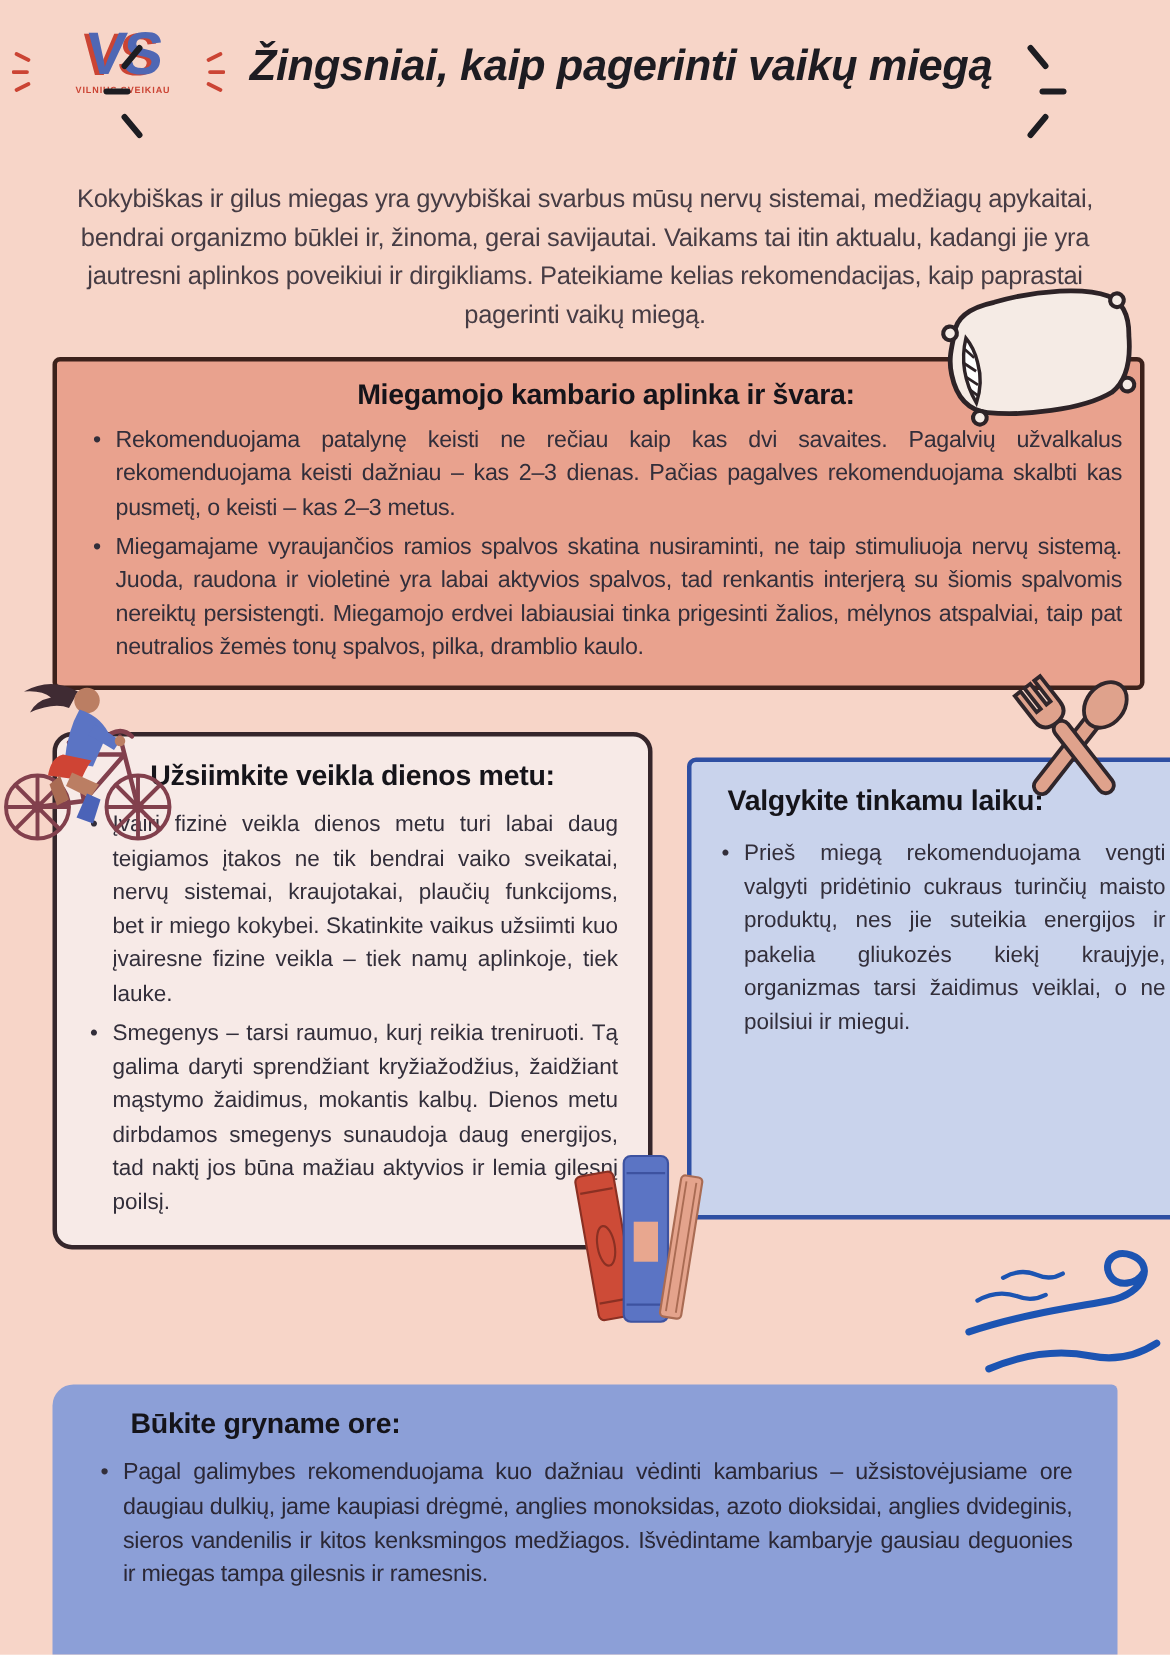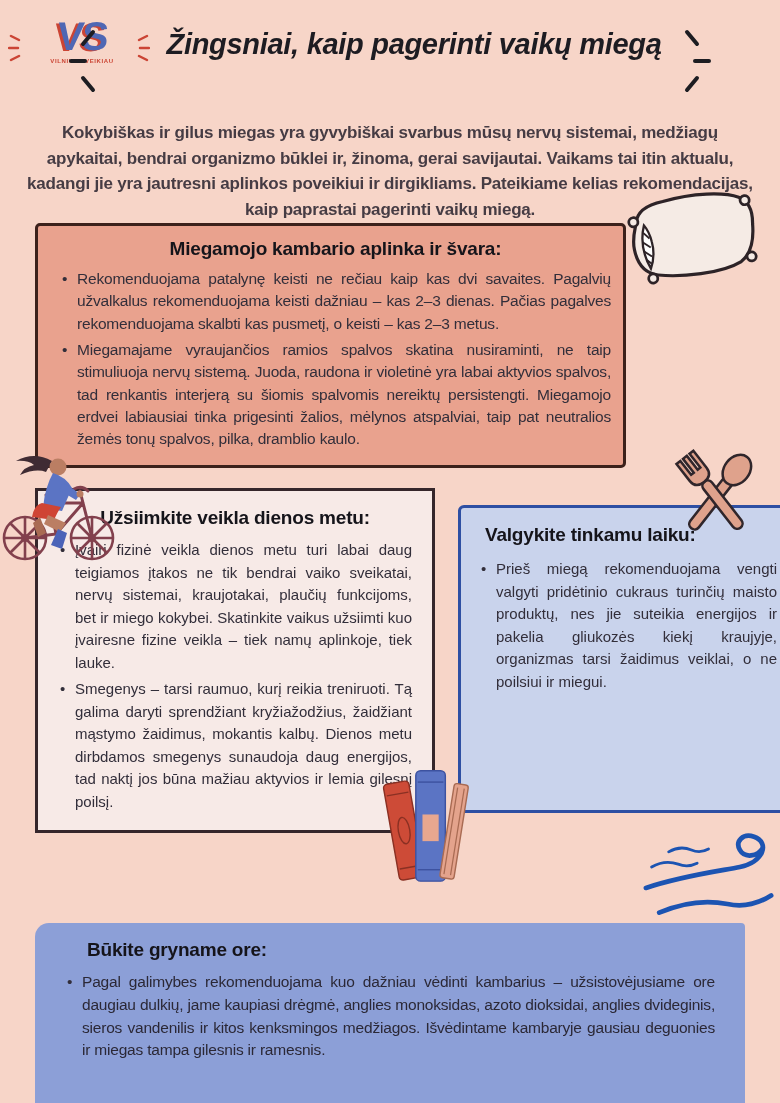--- a/index.html
+++ b/index.html
@@ -28,41 +28,40 @@
     margin:0 18px 0 66px;
     font-size:29px;font-weight:600;color:#1d1c22;letter-spacing:-.3px;
     white-space:nowrap;
   }
   .deco{flex:0 0 auto;}
   
   .intro{
     position:absolute;left:25px;right:25px;top:120px;margin:0;
     font-size:17px;line-height:1.5;text-align:center;color:#463c44;
     letter-spacing:-.2px;
-    font-weight:bold;
   }
   
   .card{position:absolute;box-sizing:border-box;}
   .card h2{margin:0 0 8px 0;font-size:19px;color:#15141a;letter-spacing:-.2px;}
   .card ul{margin:0;padding:0;list-style:none;}
   .card li{
     position:relative;padding-left:17px;margin-bottom:4px;
     text-align:justify;color:#322e3a;
   }
   .card li::before{content:"•";position:absolute;left:2px;top:0;color:#322e3a;}
   .card-bedroom{
-    left:35px;top:223px;width:591px;min-height:216px;
+    left:35px;top:238px;width:728px;min-height:216px;
     background:#e9a28e;border:3px solid #3c211b;border-radius:5px;
     padding:12px 12px 10px 22px;
   }
   .card-bedroom h2{text-align:center;}
   .card-bedroom li{font-size:15.5px;line-height:1.44;letter-spacing:-.2px;}
   .card-activity{
     left:35px;top:488px;width:400px;height:345px;
-    background:#f7eae7;border:3px solid #35262b;border-radius:0;
+    background:#f7eae7;border:3px solid #35262b;border-radius:13px;
     padding:16px 20px 10px 20px;
   }
   .card-activity h2{text-align:center;margin-bottom:10px;}
   .card-activity li{font-size:15px;line-height:1.5;}
   .card-eating{
     left:458px;top:505px;width:340px;height:308px;
     background:#c9d3ec;border:3.5px solid #2e4fa3;border-radius:6px;
     padding:16px 18px 10px 18px;
   }
   .card-eating h2{text-align:left;padding-left:6px;margin-bottom:12px;}

